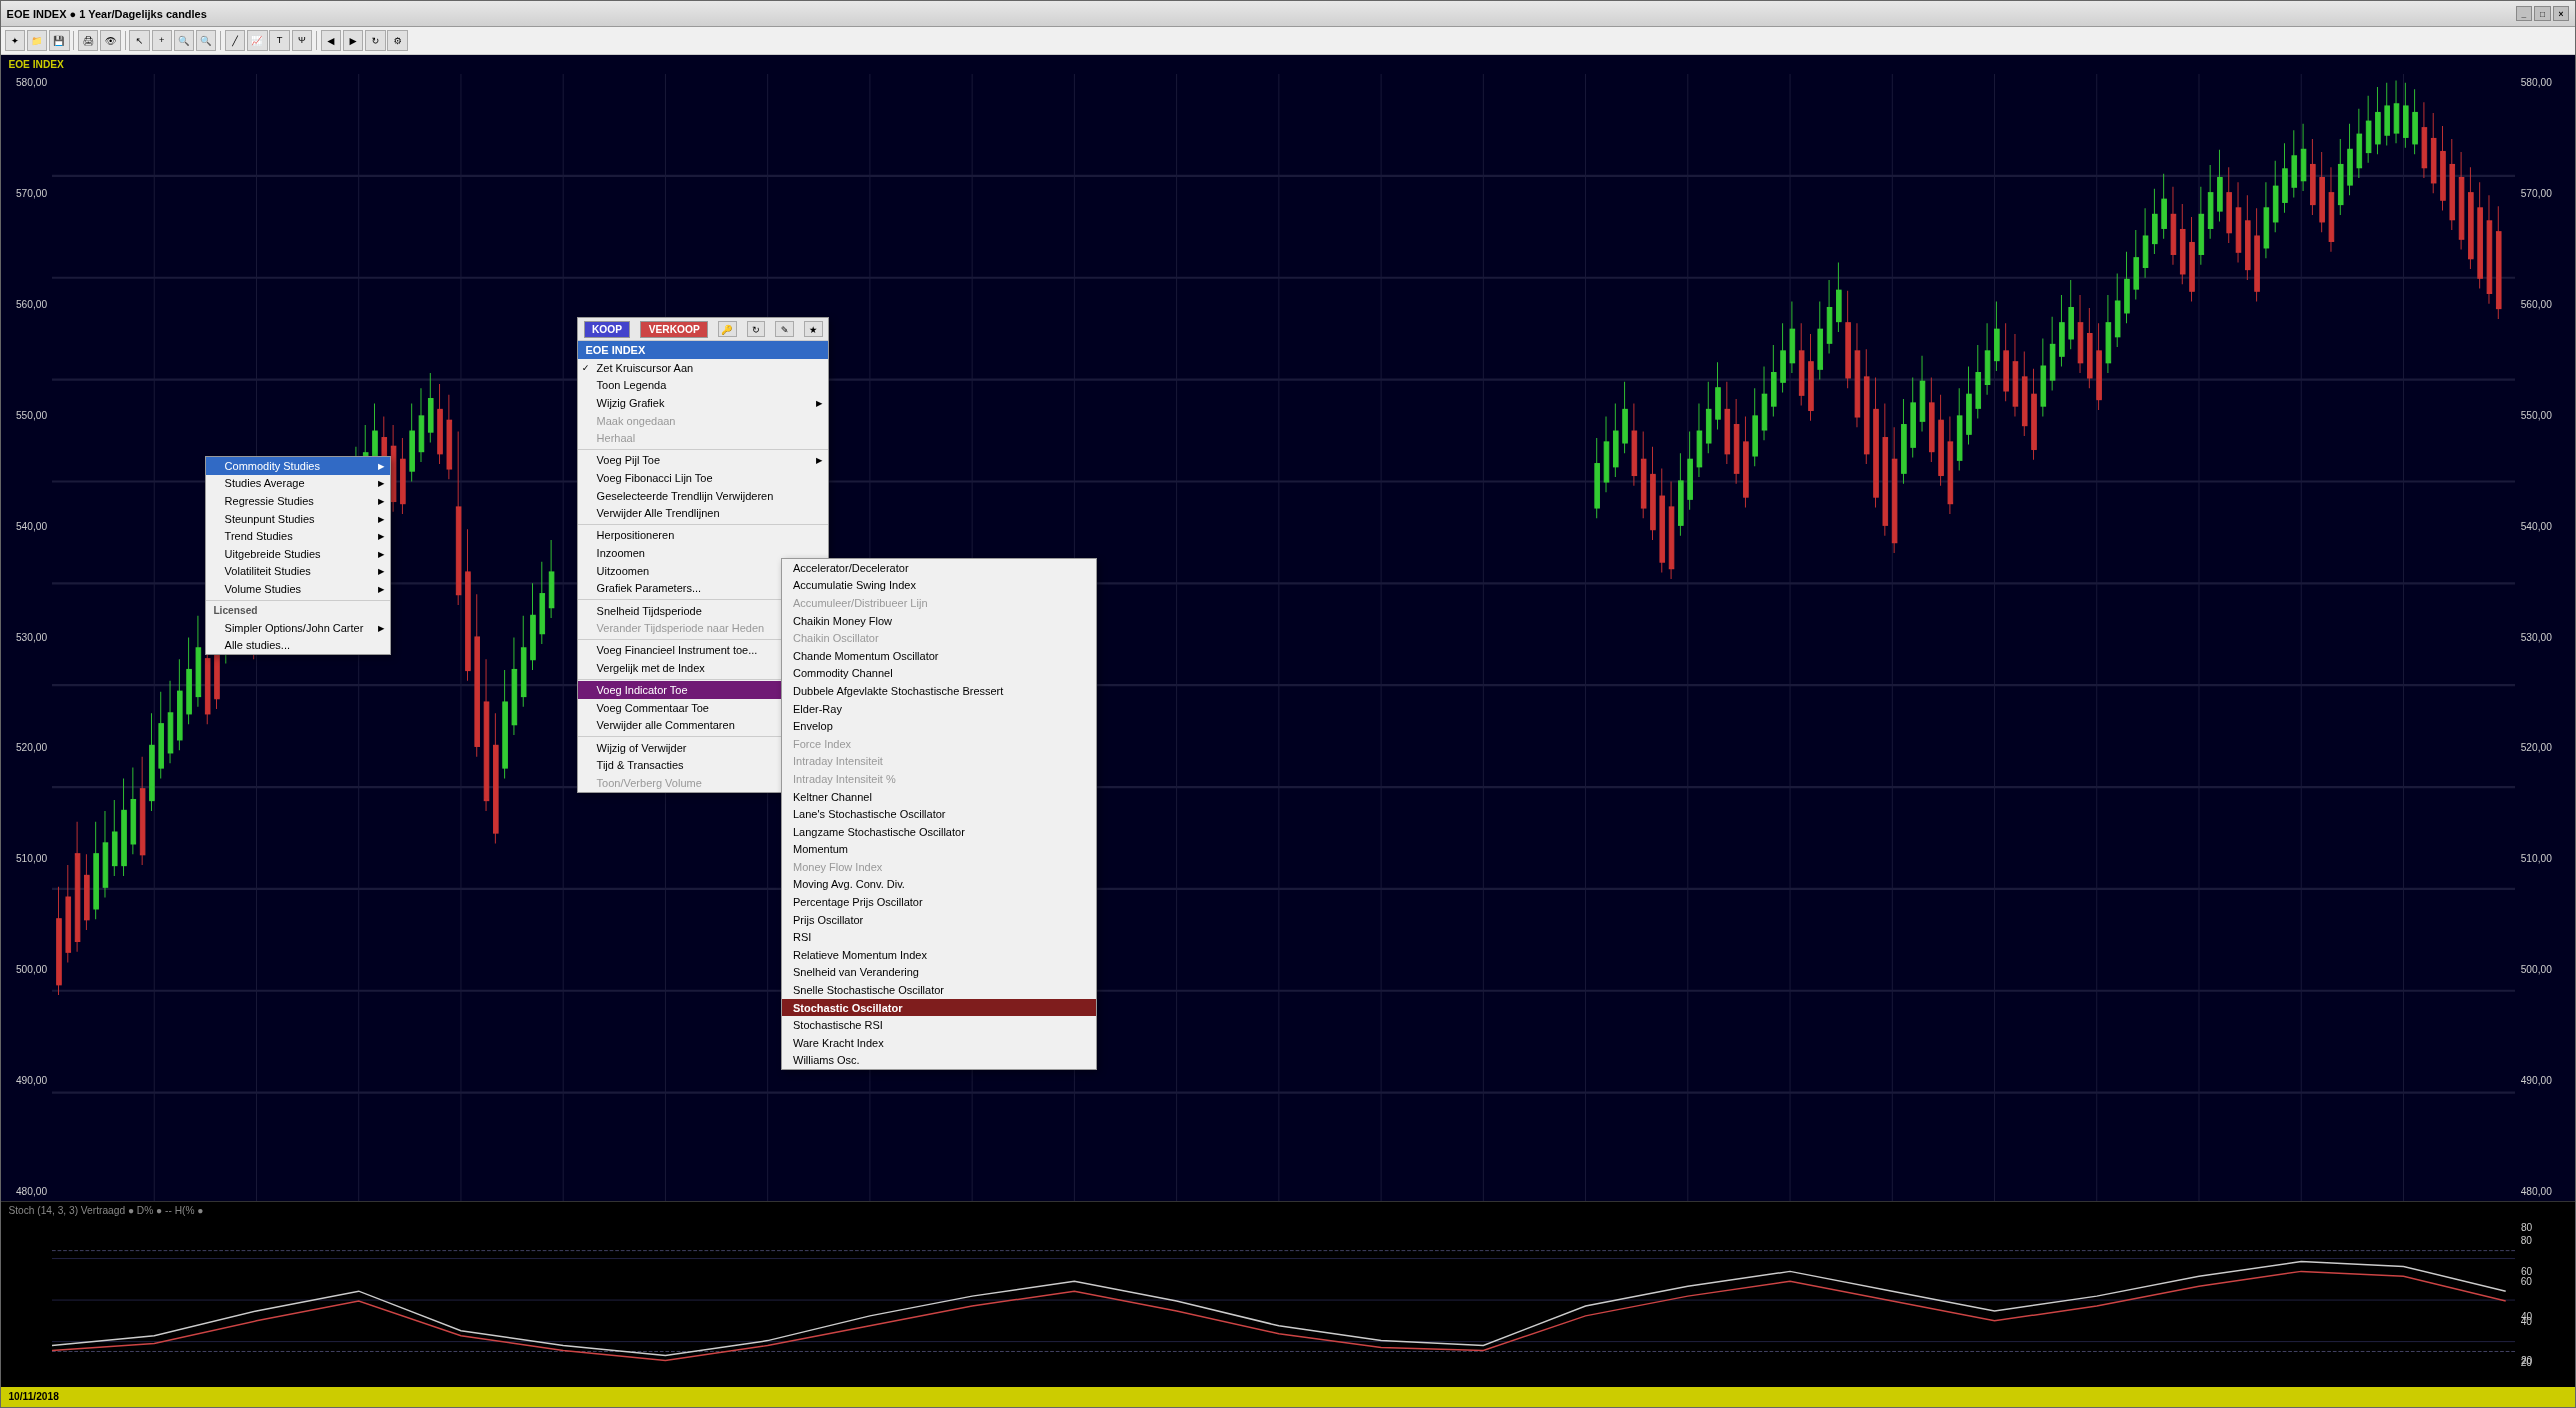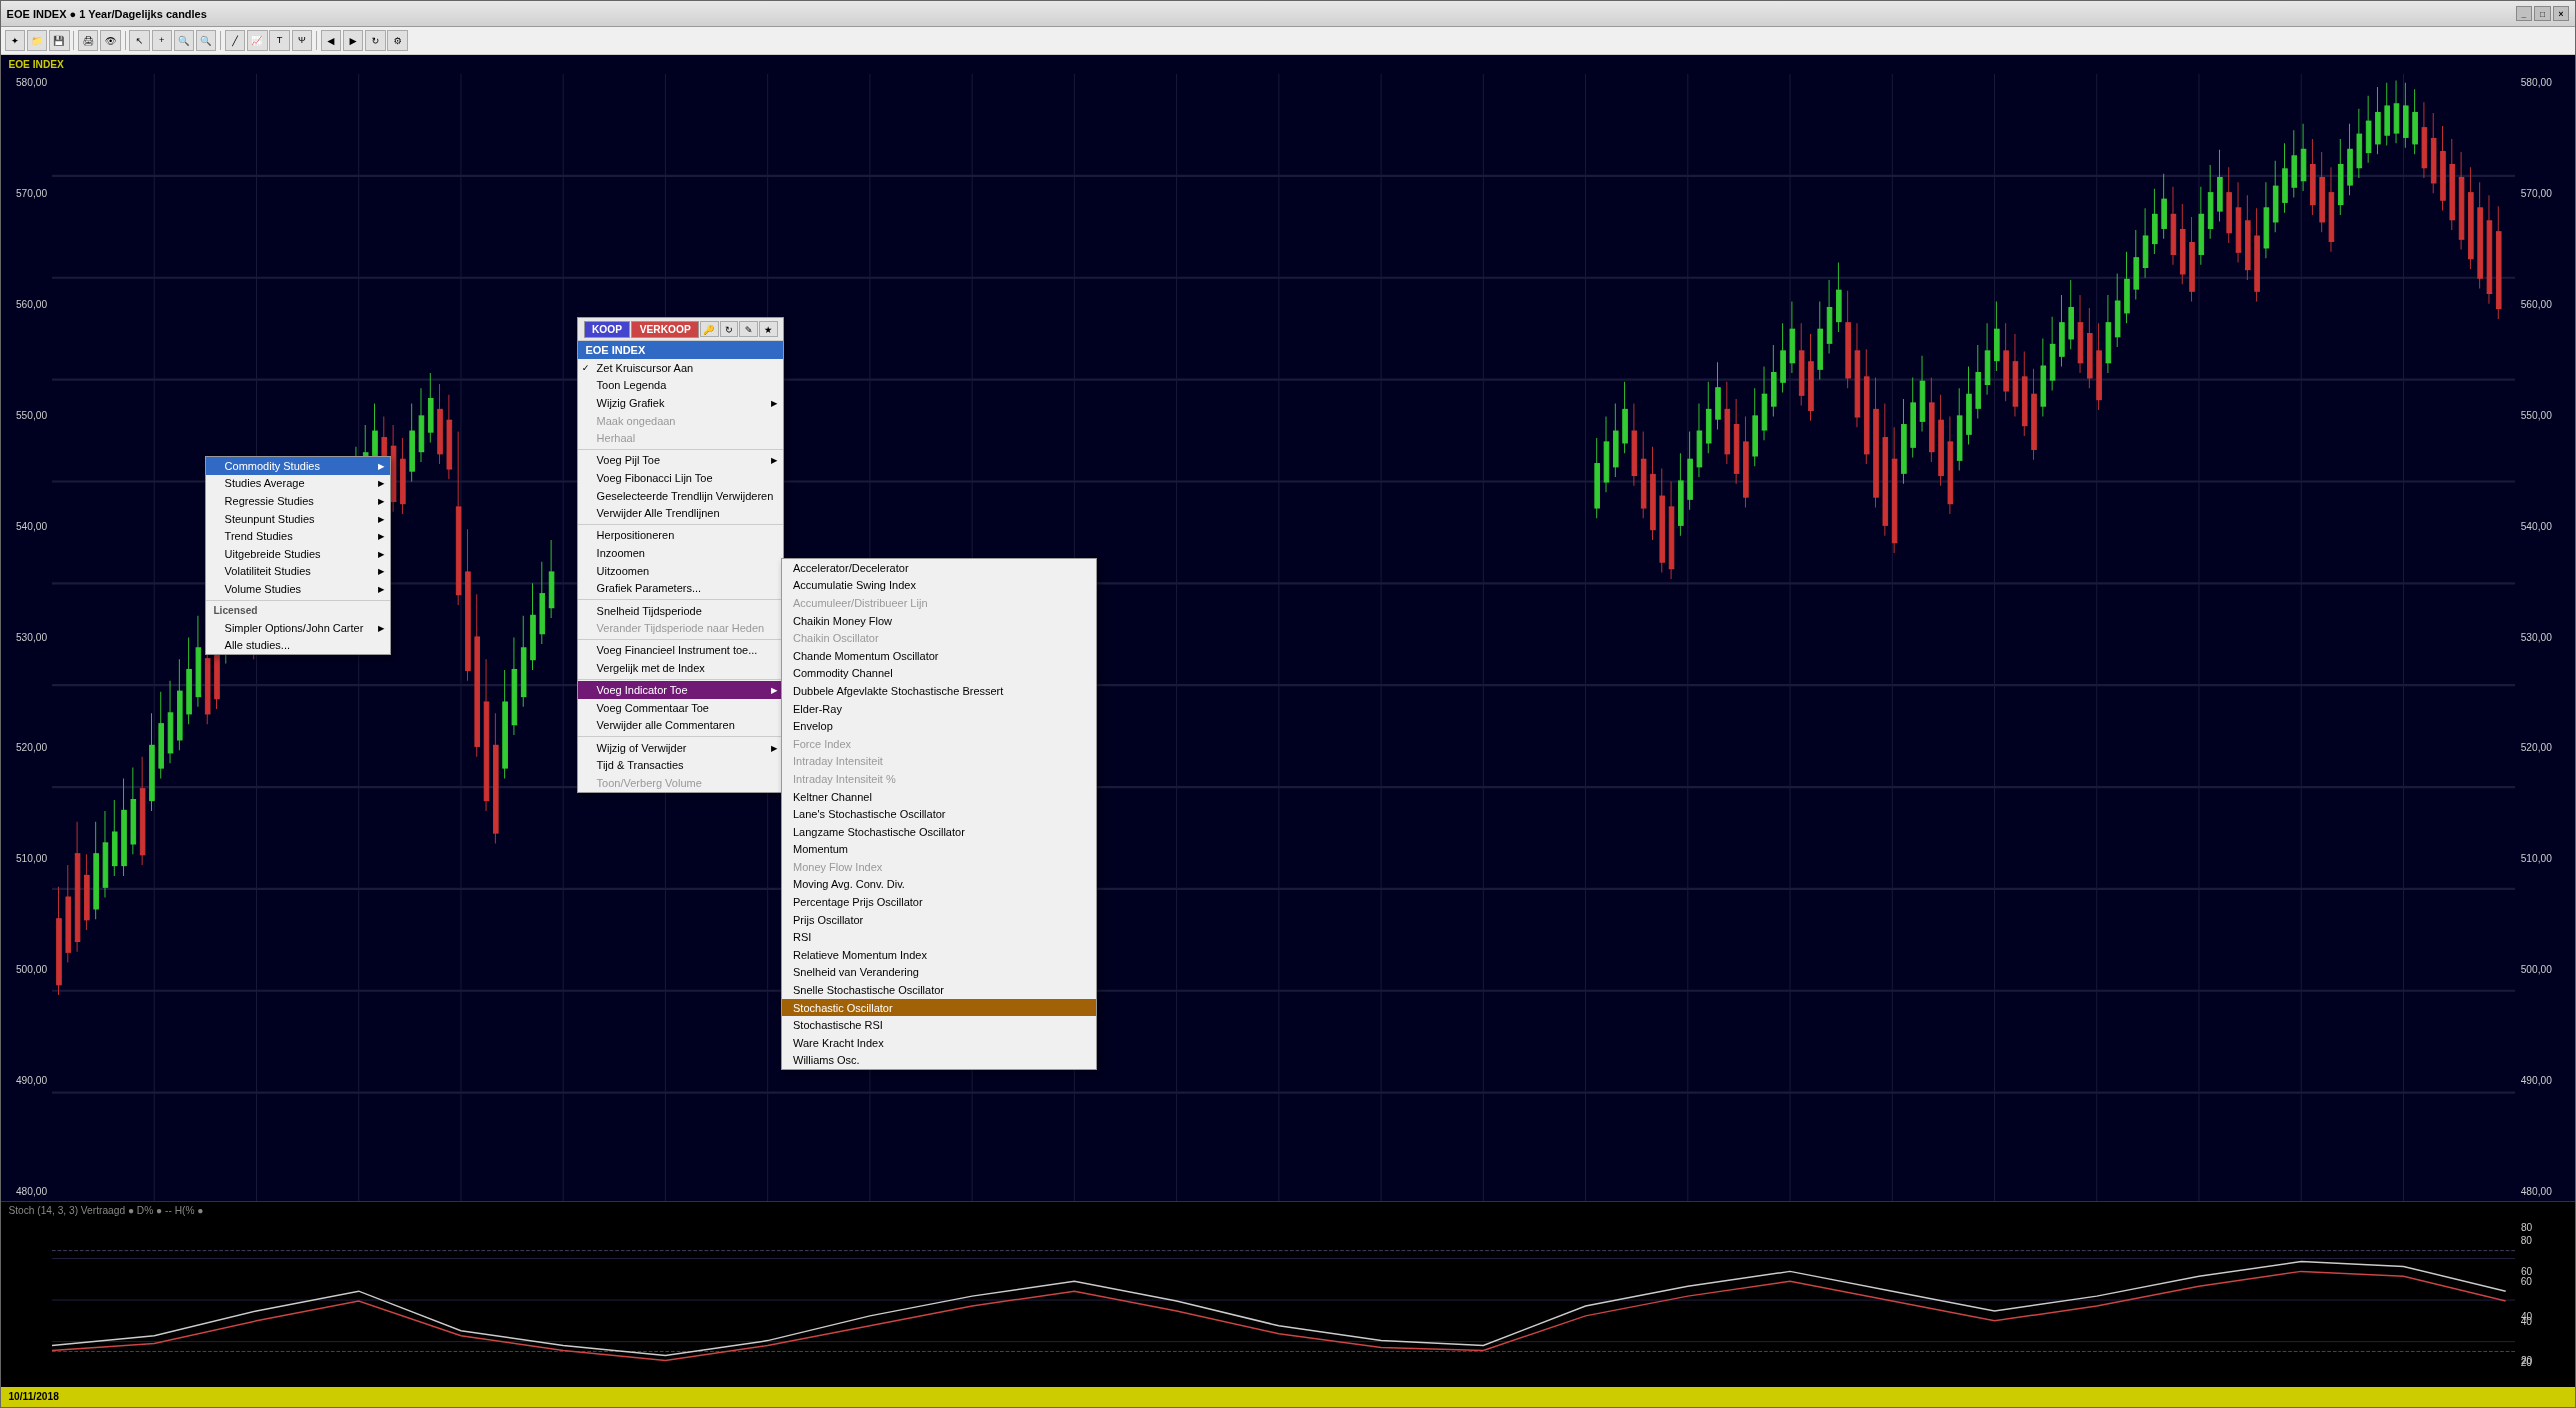--- a/index.html
+++ b/index.html
@@ -181,21 +181,21 @@
       color: white;
       padding: 2.8px 7.4px;
       font-weight: bold;
       font-size: 11px;
     }
     
     .ctx-toolbar {
       background: #e8e8e8;
       padding: 2.8px 5.6px;
       display: flex;
-      gap: 1px;
+      gap: 10px;
       border-bottom: 0.9px solid #ccc;
     }
     
     .ctx-tool-btn {
       padding: 1.9px 7.4px;
       font-size: 10.2px;
       font-weight: bold;
       border: 0.9px solid #999;
       cursor: pointer;
     }
@@ -268,22 +268,23 @@
       cursor: pointer;
       white-space: nowrap;
       color: #000;
     }
     
     .submenu2-item.disabled {
       color: #999;
     }
     
     .submenu2-item.selected {
-      background: #a16207;
+      background: #7f1d1d;
       color: white;
+      font-weight: bold;
     }
     
     
     .bottom-date-bar {
       background: #cccc00;
       height: 20.4px;
       display: flex;
       align-items: center;
       padding-left: 7.4px;
       font-size: 10.2px;

